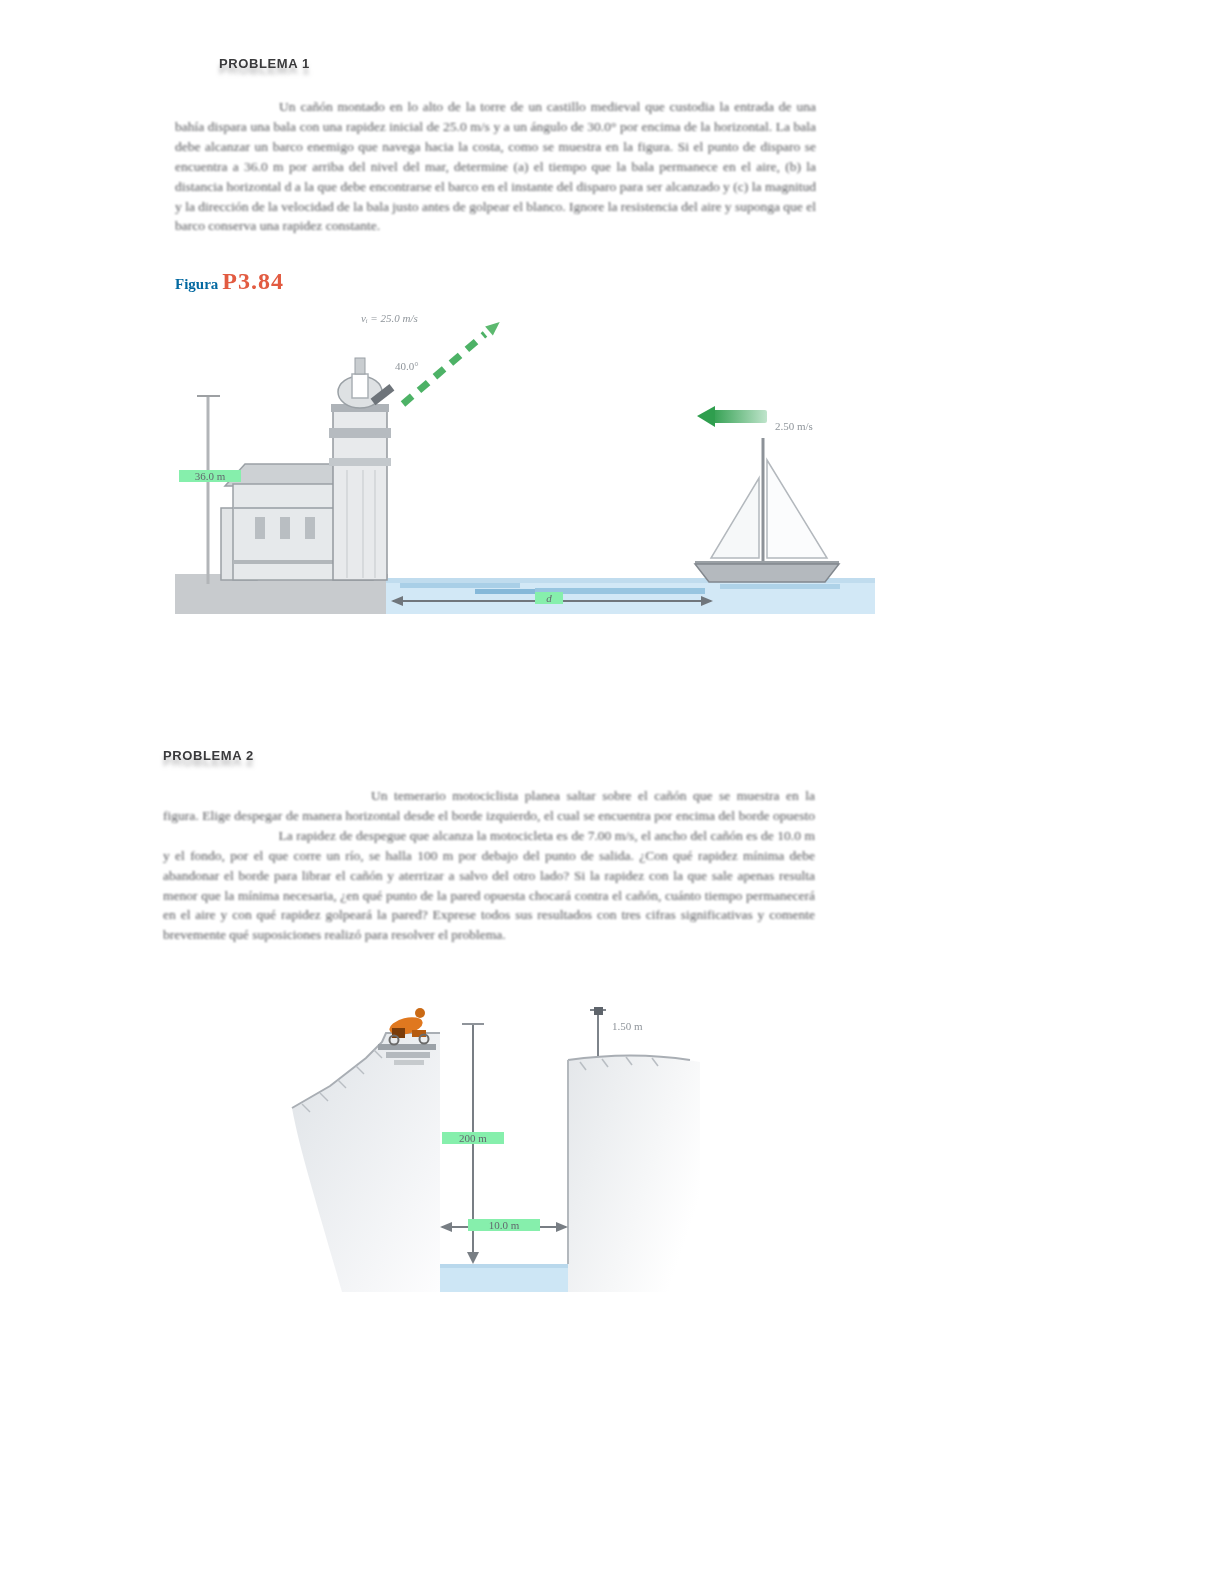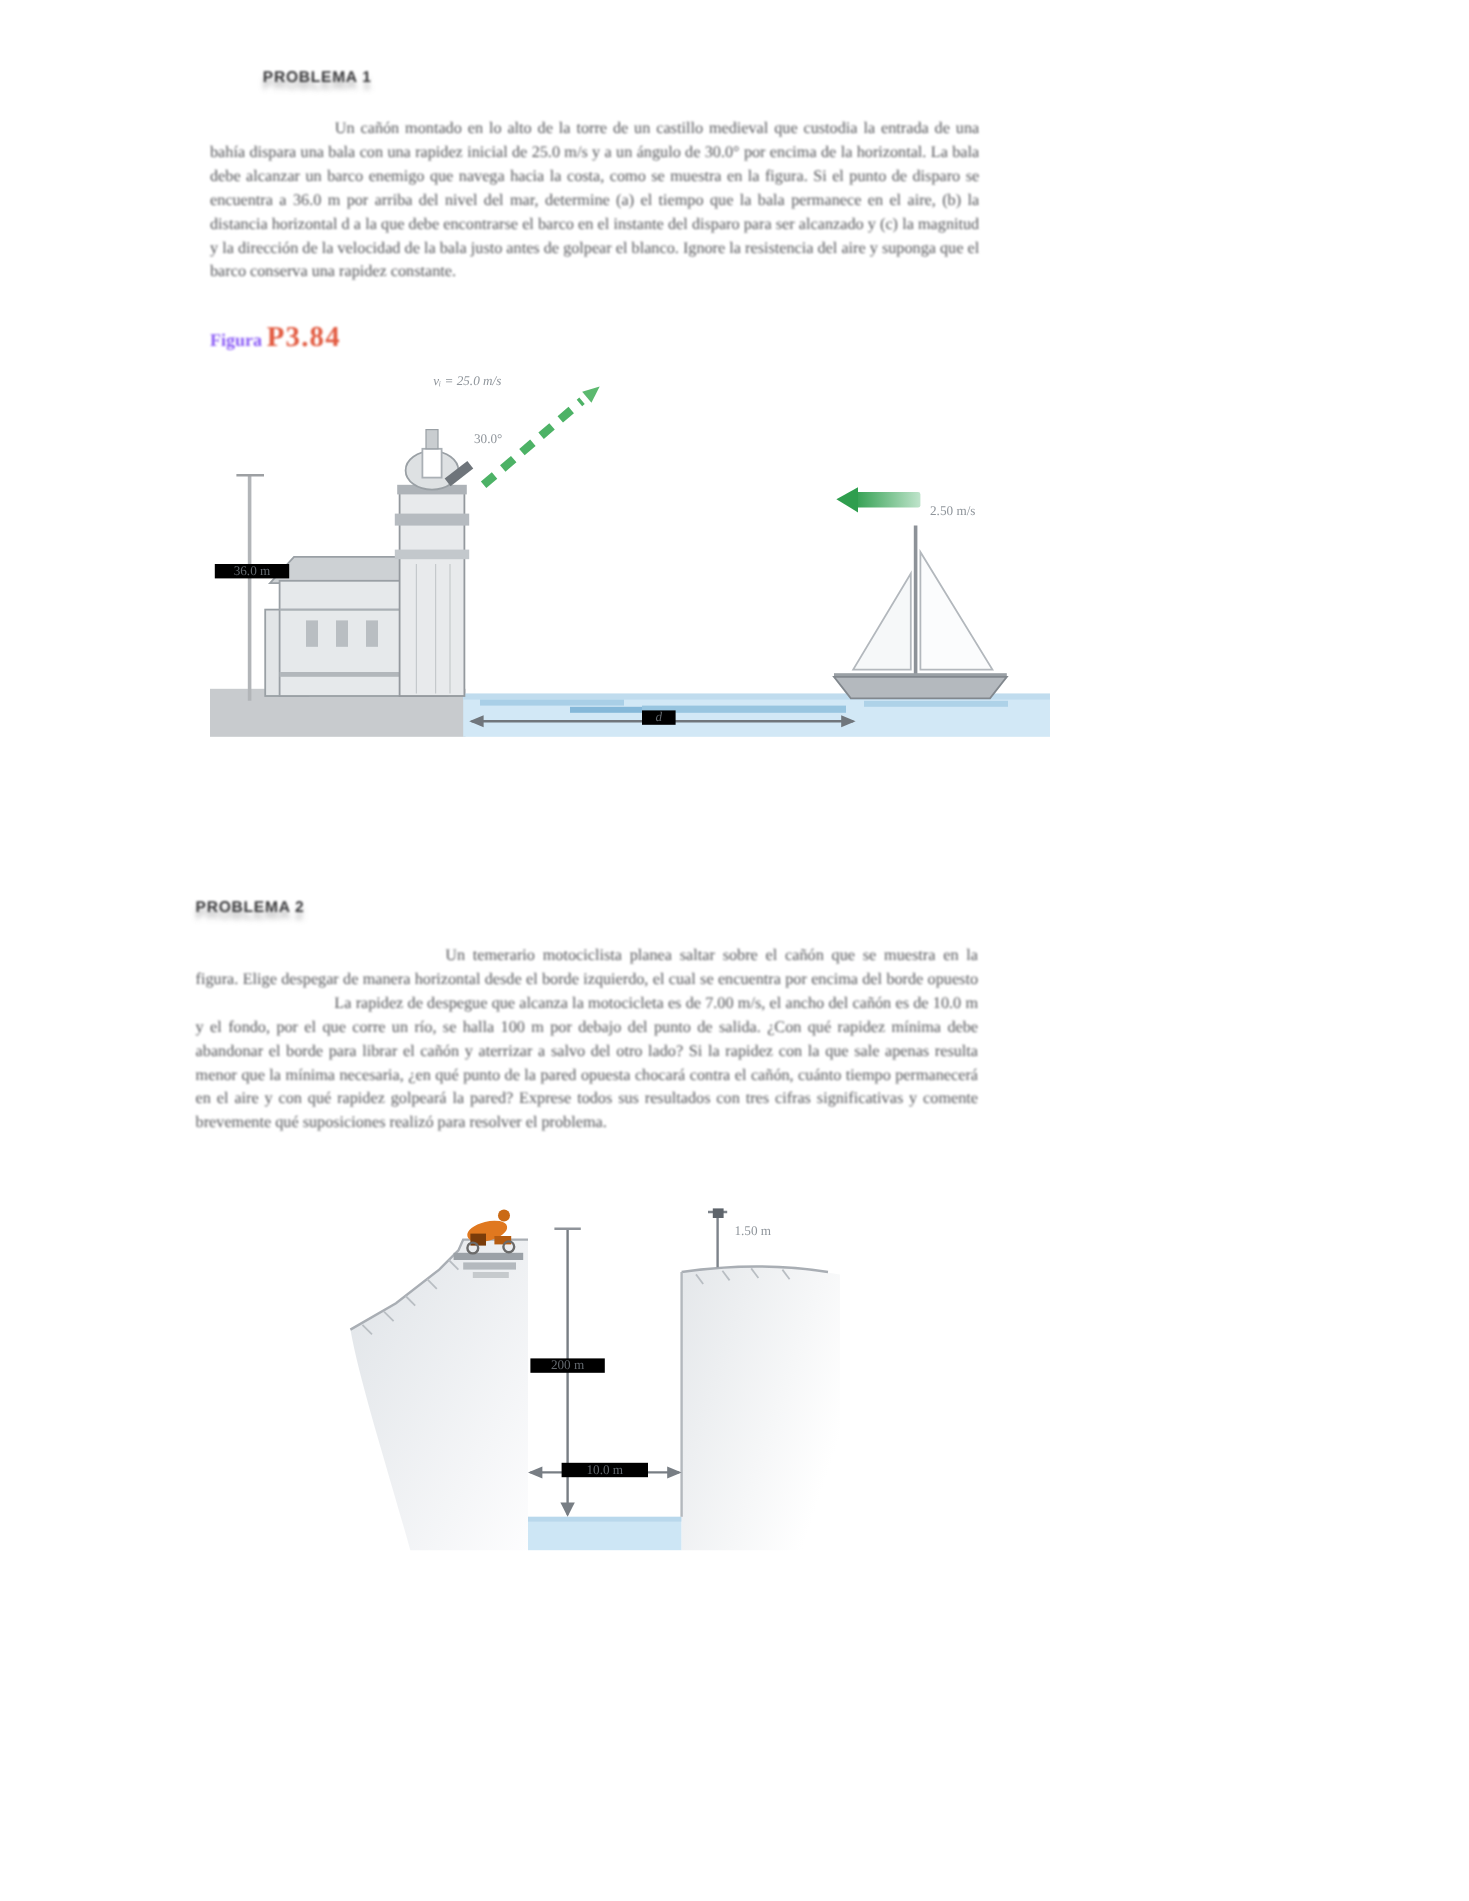--- a/index.html
+++ b/index.html
@@ -8,27 +8,27 @@
   
   .prob-heading{position:absolute;font-family:"Liberation Sans",sans-serif;
         font-size:13px;font-weight:bold;letter-spacing:.6px;color:#3a3a3c;
         filter:blur(.7px);text-shadow:0 6px 4px rgba(130,130,132,.55);}
   .para{position:absolute;font-size:13.5px;line-height:19.9px;color:#55565a;
         text-align:justify;filter:blur(1px);}
   .para.indent1{text-indent:104px;}
   .para.indent2{text-indent:208px;}
   .gap-spacer{display:inline-block;width:112px;height:1px;}
   .fig-caption{position:absolute;filter:blur(.7px);white-space:nowrap;}
-  .fig-caption .cap-word{font-size:15px;font-weight:bold;color:#8b5cf6;}
+  .fig-caption .cap-word{font-size:15px;font-weight:bold;color:#0369a1;}
   .fig-caption .cap-ref{font-size:24px;font-weight:bold;color:#e25b41;letter-spacing:1px;}
   
   .figure{position:absolute;}
   .fig-label{position:absolute;font-family:"Liberation Serif",serif;color:#8f959b;
         font-size:11px;white-space:nowrap;filter:blur(.6px);}
-  .fig-label.dim{color:#62686e;background:#000000;padding:0 3px;text-align:center;}
+  .fig-label.dim{color:#62686e;background:#86efac;padding:0 3px;text-align:center;}
   svg{display:block;}
 </style>
 </head>
 <body>
 
 <div class="page">
 
   <div class="prob-heading" style="left:175px;top:56px;margin-left:44px;">PROBLEMA 1</div>
 
   <div class="para indent1" style="left:175px;top:97px;width:641px;">Un cañón montado en lo alto de la torre de un castillo medieval que custodia la entrada de una bahía dispara una bala con una rapidez inicial de 25.0 m/s y a un ángulo de 30.0° por encima de la horizontal. La bala debe alcanzar un barco enemigo que navega hacia la costa, como se muestra en la figura. Si el punto de disparo se encuentra a 36.0 m por arriba del nivel del mar, determine (a) el tiempo que la bala permanece en el aire, (b) la distancia horizontal d a la que debe encontrarse el barco en el instante del disparo para ser alcanzado y (c) la magnitud y la dirección de la velocidad de la bala justo antes de golpear el blanco. Ignore la resistencia del aire y suponga que el barco conserva una rapidez constante.</div>
@@ -106,21 +106,21 @@
         <polygon points="520,252 664,252 650,270 534,270" fill="#b4b9be" stroke="#82888e" stroke-width="1.5"></polygon>
       </g>
 
       <g>
         <rect x="536" y="98" width="56" height="13" rx="2" fill="url(#shipArrow)"></rect>
         <polygon points="522,104 540,94 540,115" fill="#2f9e4e"></polygon>
       </g>
     </svg>
 
     <div class="fig-label" style="left:186px;top:0px;font-style:italic;">vᵢ = 25.0 m/s</div>
-    <div class="fig-label" style="left:220px;top:48px;">30.0°</div>
+    <div class="fig-label" style="left:220px;top:48px;">40.0°</div>
     <div class="fig-label dim" style="left:4px;top:158px;width:56px;">36.0 m</div>
     <div class="fig-label dim" style="left:360px;top:280px;width:22px;font-style:italic;">d</div>
     <div class="fig-label" style="left:600px;top:108px;">2.50 m/s</div>
   </div>
 
   <div class="prob-heading" style="left:163px;top:748px;">PROBLEMA 2</div>
 
   <div class="para indent2" style="left:163px;top:786px;width:652px;">
     <span>Un temerario motociclista planea saltar sobre el cañón que se muestra en la figura. Elige despegar de manera horizontal desde el borde izquierdo, el cual se encuentra por encima del borde opuesto</span>
     <span class="gap-spacer"></span>

